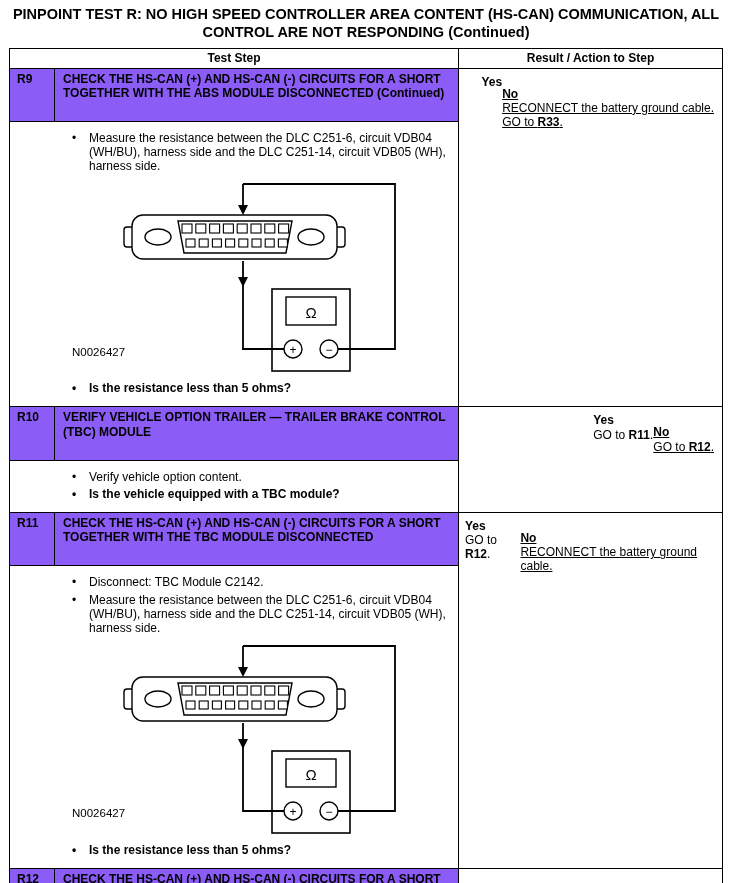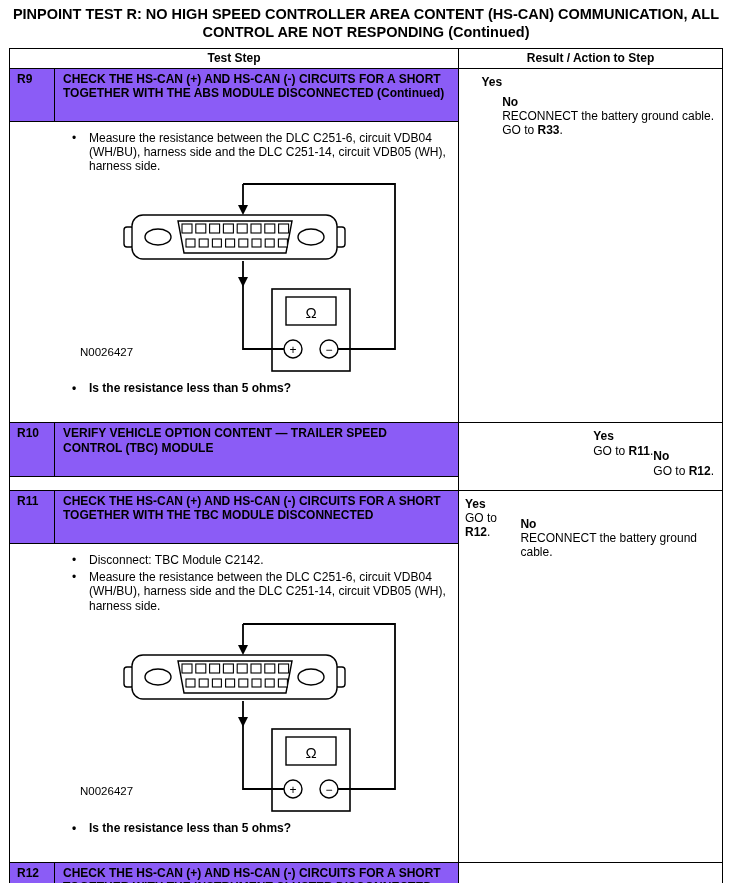--- a/index.html
+++ b/index.html
@@ -35,38 +35,38 @@
 
   .step-head { display: flex; background: #8b5cf6; border-bottom: 1px solid #000; }
   .step-id {
     width: 45px; min-width: 45px;
     border-right: 1px solid #000;
     font-weight: bold;
     padding: 3px 4px 3px 7px;
   }
   .step-title { flex: 1; font-weight: bold; padding: 3px 10px 21px 8px; }
 
-  .step-body { flex: 1; padding: 6px 12px 24px 60px; }
+  .step-body { flex: 1; padding: 6px 12px 8px 60px; }
   .step-body ul { list-style: none; }
   .step-body li { position: relative; padding-left: 19px; margin: 3px 0; }
   .step-body li::before { content: "•"; position: absolute; left: 2px; }
   .q { font-weight: bold; }
 
   .fig { position: relative; margin: 8px 0 4px 0; height: 196px; }
   .fig svg { display: block; margin-left: 42px; }
-  .fig-label { position: absolute; left: 10px; bottom: 18px; font-size: 11.5px; }
+  .fig-label { position: absolute; left: 2px; bottom: 18px; font-size: 11.5px; }
 
   .result-col {
     flex: 1;
     border-left: 1px solid #000;
     display: flex; flex-direction: row;
     justify-content: flex-end;
     padding: 6px 8px 12px 6px;
   }
-  .res-group + .res-group { margin-top: 20px; }
+  .res-group + .res-group { margin-top: 12px; text-decoration: underline; }
   .res-label { font-weight: bold; }
   .res-line:empty { display: none; }
   .b { font-weight: bold; }
 </style>
 </head>
 <body>
 
 <div class="page">
 
   <div class="page-title">
@@ -158,21 +158,27 @@
           <div class="res-line">RECONNECT the battery ground cable.</div>
           <div class="res-line"><span>GO to </span><span class="b">R33</span><span>.</span></div>
         </div>
       </div>
     </div>
 
     <div class="trow">
       <div class="step-col">
         <div class="step-head">
           <div class="step-id">R10</div>
-          <div class="step-title">VERIFY VEHICLE OPTION CONTENT — TRAILER SPEED CONTROL (TBC) MODULE</div>
+          <div class="step-title">VERIFY VEHICLE OPTION TRAILER — TRAILER BRAKE CONTROL (TBC) MODULE</div>
+        </div>
+        <div class="step-body">
+          <ul>
+            <li>Verify vehicle option content.</li>
+            <li class="q">Is the vehicle equipped with a TBC module?</li>
+          </ul>
         </div>
       </div>
       <div class="result-col">
         <div class="res-group">
           <div class="res-label">Yes</div>
           <div class="res-line"><span>GO to </span><span class="b">R11</span><span>.</span></div>
         </div>
         <div class="res-group">
           <div class="res-label">No</div>
           <div class="res-line"><span>GO to </span><span class="b">R12</span><span>.</span></div>

